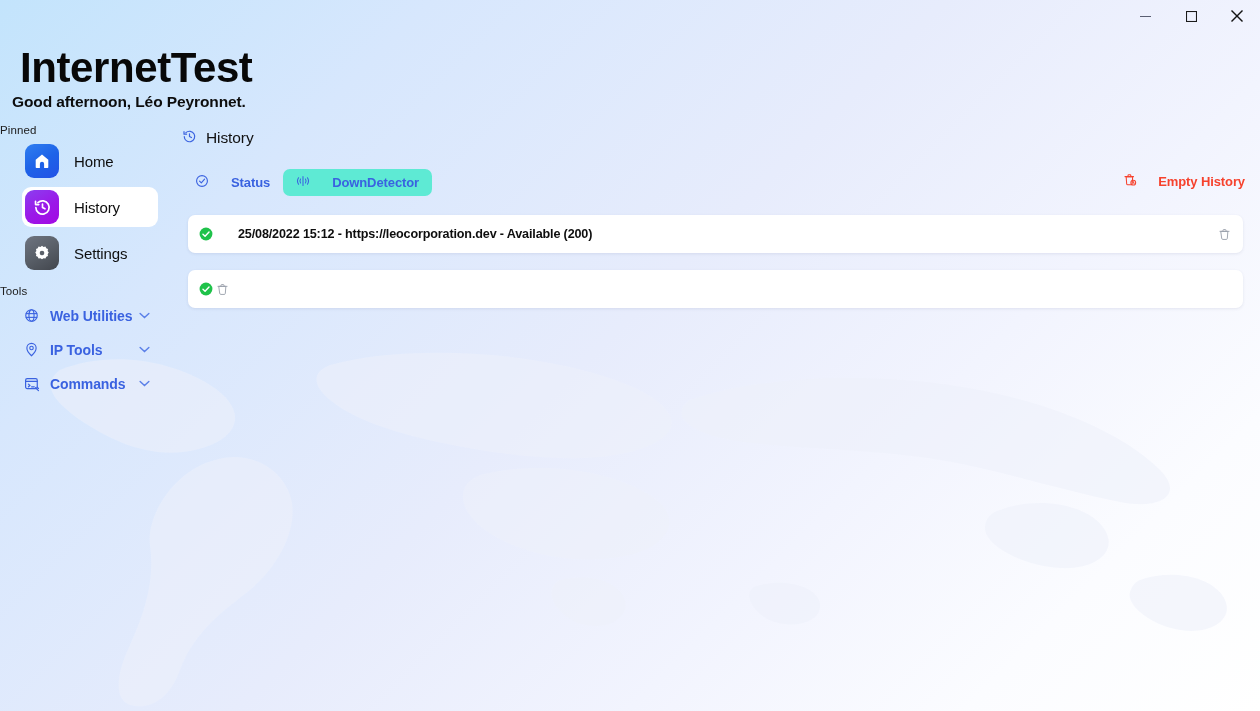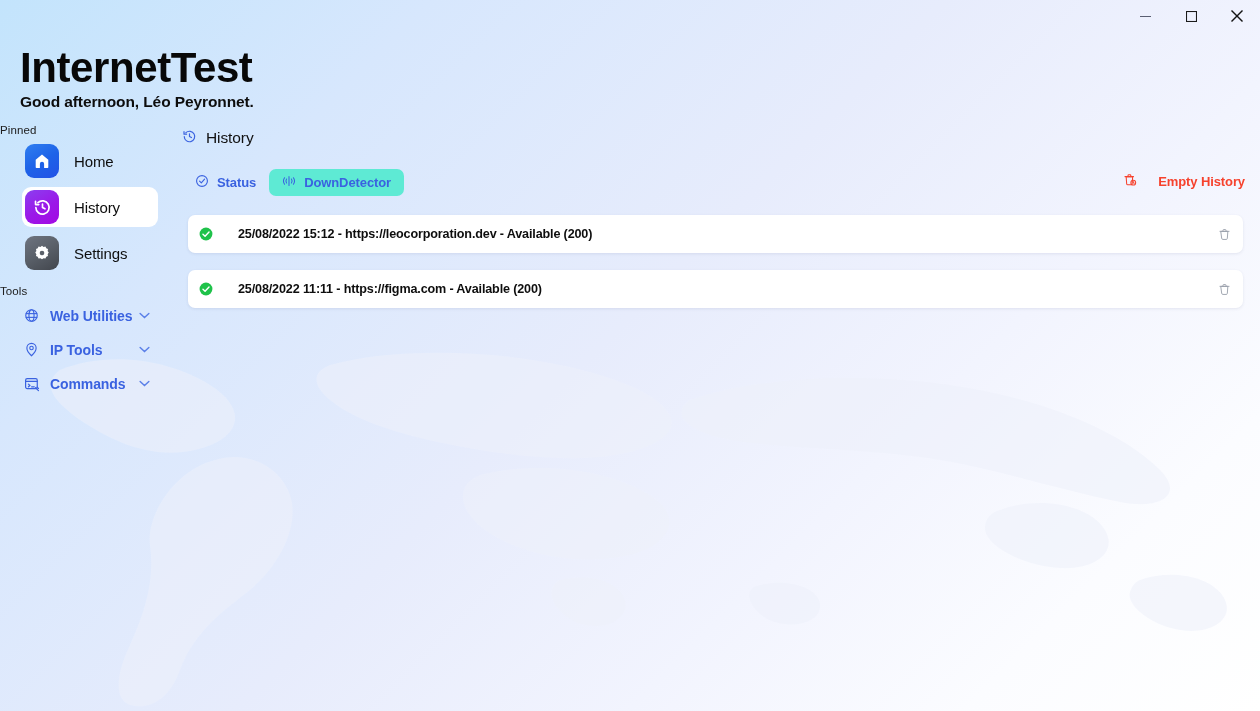--- a/index.html
+++ b/index.html
@@ -34,21 +34,21 @@
   }
   .wbtn svg { display: block; }
 
   
   #app-title {
     position: absolute; left: 20px; top: 47px;
     font-size: 42px; font-weight: 700; letter-spacing: -0.4px;
     color: #080808; line-height: 42px;
   }
   #greeting {
-    position: absolute; left: 20px; top: 93px;
+    position: absolute; left: 12px; top: 93px;
     font-size: 15.5px; font-weight: 600; color: #0d0d0d;
     letter-spacing: -0.1px;
   }
 
   
   #sidebar { position: absolute; left: 0; top: 124px; width: 175px; }
   .section-label {
     font-size: 11.5px; color: #202020; font-weight: 400;
     margin-bottom: 5px; letter-spacing: 0.1px;
   }
@@ -98,21 +98,21 @@
   #page-heading .ptitle {
     font-size: 15.5px; color: #111; letter-spacing: -0.1px;
   }
 
   #tabrow {
     margin-top: 16px; height: 28px;
     display: flex; align-items: center; position: relative;
     padding-left: 7px;
   }
   .tab {
-    display: flex; align-items: center; gap: 8px;
+    display: flex; align-items: center; gap: 22px;
     height: 27px; padding: 0 13px; border-radius: 7px;
     font-size: 13px; font-weight: 700; color: #3a62e0;
     letter-spacing: -0.1px; cursor: default;
   }
   .tab.selected { background: #5eead4; }
   #empty-history-button {
     position: absolute; right: 10px; top: 0;
     display: flex; align-items: center; gap: 21px;
     height: 27px; padding: 0 5px; border-radius: 6px;
     font-size: 13px; font-weight: 700; color: #f6422d;
@@ -332,21 +332,20 @@
       </span>
     </div>
 
     <div class="history-row">
       <span class="status-dot">
         <svg width="14" height="14" viewBox="0 0 24 24">
           <circle cx="12" cy="12" r="11" fill="#1fc24a"></circle>
           <polyline points="6.8,12.4 10.4,15.8 17.2,8.6" fill="none" stroke="#ffffff" stroke-width="2.4" stroke-linecap="round" stroke-linejoin="round"></polyline>
         </svg>
       </span>
-      <span class="row-text">25/08/2022 11:11 - https://figma.com - Available (200)</span>
       <span class="row-delete">
         <svg width="13" height="13" viewBox="0 0 24 24" fill="none" stroke="#9aa0ab" stroke-width="1.7" stroke-linecap="round" stroke-linejoin="round">
           <line x1="3.6" y1="6.2" x2="20.4" y2="6.2"></line>
           <path d="M5.8 6.2 h12.4 l-1 13.1 a2 2 0 0 1 -2 1.8 H8.8 a2 2 0 0 1 -2-1.8 Z"></path>
           <path d="M9.2 6.2 V4.2 a1.3 1.3 0 0 1 1.3-1.3 h3 a1.3 1.3 0 0 1 1.3 1.3 v2"></path>
         </svg>
       </span>
     </div>
 
   </div>

